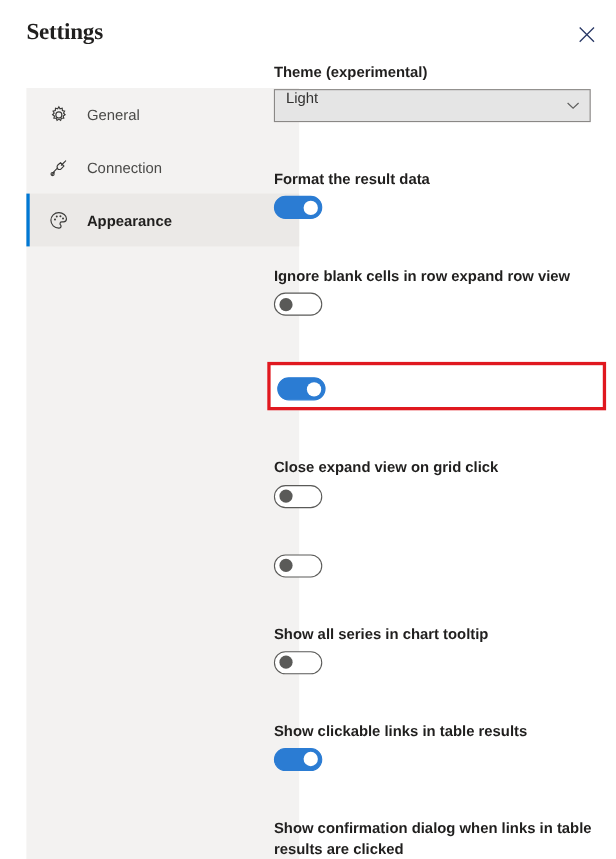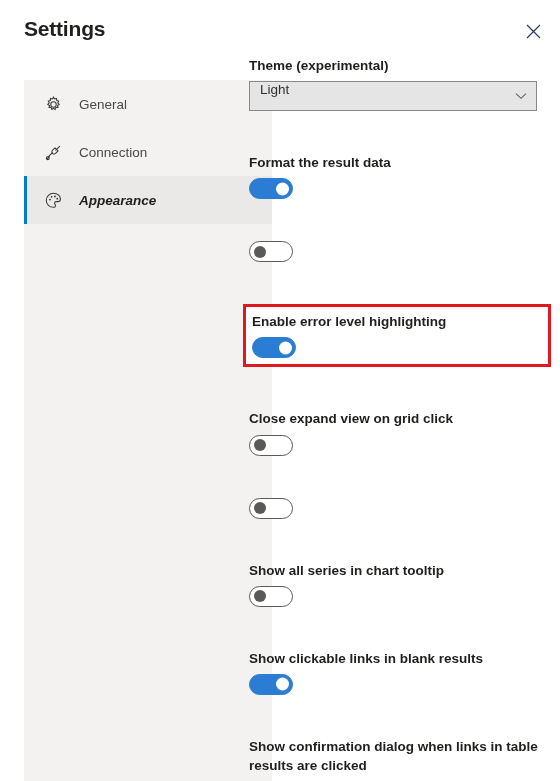--- a/index.html
+++ b/index.html
@@ -33,20 +33,21 @@
   #page-title {
     position: absolute;
     left: 24px;
     top: 18px;
     font-size: 21px;
     font-weight: bold;
     letter-spacing: -0.2px;
     color: #201f1e;
     line-height: 1;
     white-space: nowrap;
+    font-family: Liberation Serif, serif;
   }
   #close-button {
     position: absolute;
     right: 10px;
     top: 14px;
     width: 34px;
     height: 34px;
     display: flex;
     align-items: center;
     justify-content: center;
@@ -97,21 +98,20 @@
   .nav-icon svg { display: block; }
   .nav-label {
     margin-left: 14px;
     font-size: 13.5px;
     color: #4a4a48;
     white-space: nowrap;
   }
   .nav-item.selected .nav-label {
     color: #201f1e;
     font-weight: bold;
-    font-style: italic;
   }
 
   
   #content {
     position: absolute;
     left: 249px;
     top: 56px;
     width: 296px;
     height: 731px;
   }
@@ -277,27 +277,27 @@
 
     <div class="setting-row">
       <div class="setting-label">Format the result data</div>
       <div class="toggle on">
           <span class="knob"></span>
         </div>
     </div>
 
 
     <div class="setting-row">
+      <div class="setting-label">Ignore blank cells in row expand row view</div>
       <div class="toggle off">
           <span class="knob"></span>
         </div>
     </div>
 
     <div class="setting-row highlighted">
-      <div class="setting-label">Enable error level highlighting</div>
       <div class="toggle on">
           <span class="knob"></span>
         </div>
     </div>
 
     <div class="setting-row">
       <div class="setting-label">Close expand view on grid click</div>
       <div class="toggle off">
           <span class="knob"></span>
         </div>
@@ -310,21 +310,21 @@
     </div>
 
     <div class="setting-row">
       <div class="setting-label">Show all series in chart tooltip</div>
       <div class="toggle off">
           <span class="knob"></span>
         </div>
     </div>
 
     <div class="setting-row">
-      <div class="setting-label">Show clickable links in blank results</div>
+      <div class="setting-label">Show clickable links in table results</div>
       <div class="toggle on">
           <span class="knob"></span>
         </div>
     </div>
 
     <div class="setting-row">
       <div class="setting-label">Show confirmation dialog when links in table results are clicked</div>
       <div class="toggle on">
           <span class="knob"></span>
         </div>

